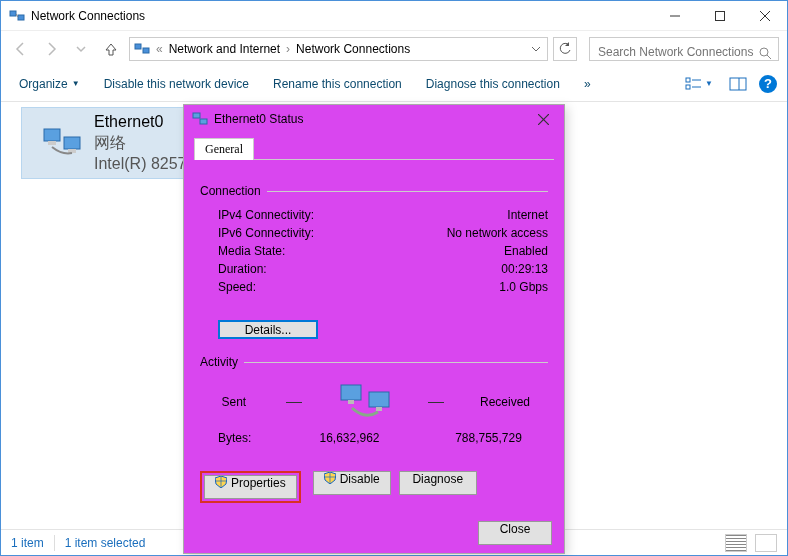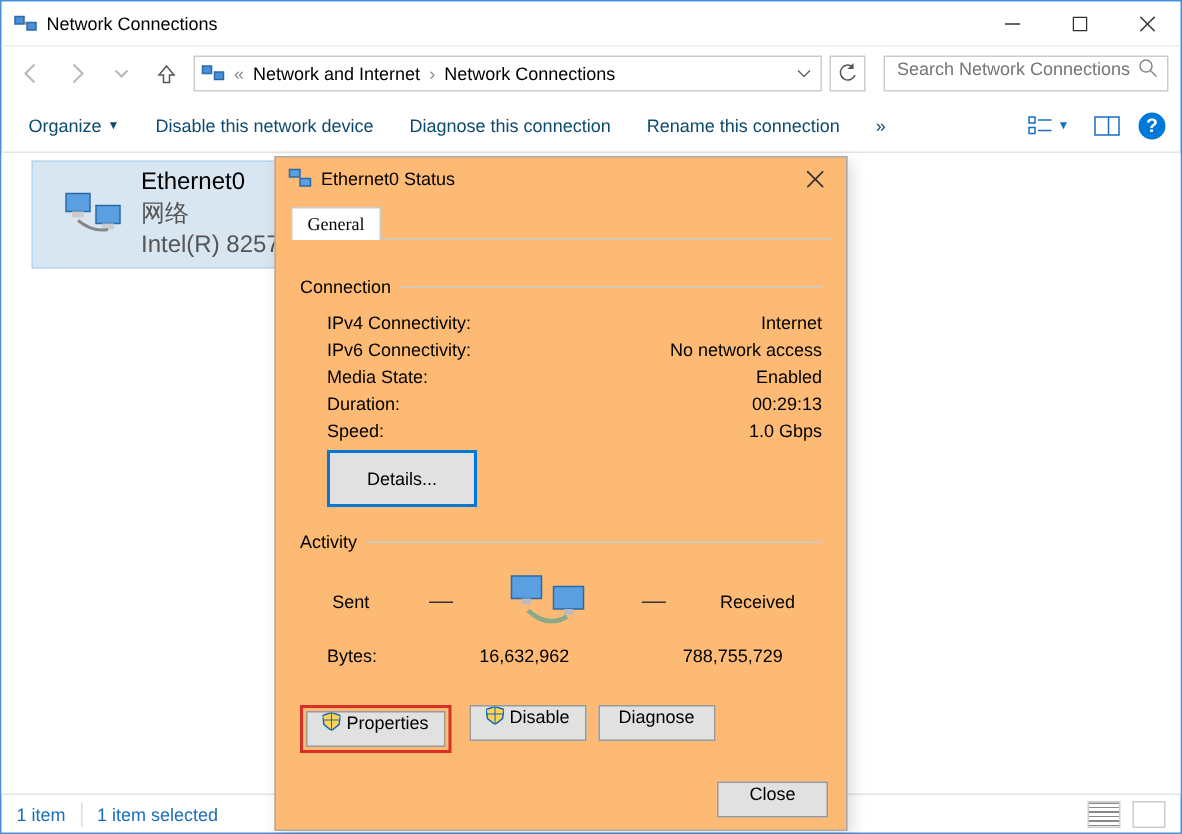--- a/index.html
+++ b/index.html
@@ -16,21 +16,21 @@
   
   .navbar { height: 35px; display: flex; align-items: center; padding: 0 8px; gap: 6px; }
   .navbtn { width: 24px; height: 24px; display:flex; align-items:center; justify-content:center; color: #bbb; }
   .navbtn.enabled { color: #000; }
   .addressbar { flex: 1; display: flex; align-items: center; border: 1px solid #ccc; height: 24px; padding: 0 2px; }
   .addr-icon { width: 20px; display:flex; justify-content:center; }
   .crumb { padding: 0 2px; }
   .crumb-sep { color: #888; padding: 0 4px; }
   .addr-drop { color: #666; padding: 0 4px; }
   .refresh { width: 24px; height:24px; border:1px solid #ccc; display:flex;align-items:center;justify-content:center; margin-left:-1px;}
-  .searchbox { width: 190px; height: 24px; border: 1px solid #ccc; margin-left: 6px; display:flex; align-items:flex-start; padding: 0 6px; color:#888; }
+  .searchbox { width: 190px; height: 24px; border: 1px solid #ccc; margin-left: 6px; display:flex; align-items:flex-end; padding: 0 6px; color:#888; }
   .searchbox input { border:none; outline:none; flex:1; font-size:12px; color:#555; background:transparent;}
   .searchbox .sicon { color:#888; }
 
   
   .cmdbar { height: 36px; border-bottom: 1px solid #e4e4e4; display:flex; align-items:center; padding: 0 10px; gap: 8px; }
   .cmditem { color: #0c4a6e; padding: 4px 8px; display:flex; align-items:center; gap:4px;}
   .cmditem .dd { font-size:8px; }
   .cmdspacer { flex:1; }
   .cmdicon { color:#1a6ebd; padding:4px; display:flex; align-items:center; gap:2px;}
   .help { width:18px;height:18px;border-radius:50%;background:#0078d7;color:#fff;display:flex;align-items:center;justify-content:center;font-weight:bold;font-size:13px;}
@@ -42,35 +42,35 @@
   .conn-text { display:flex; flex-direction:column; line-height:1.3; font-size:16px;}
   .conn-text .sub { color:#555; }
 
   
   .statusbar { position:absolute; bottom:0; left:0; right:0; height:26px; border-top:1px solid #e4e4e4; display:flex; align-items:center; padding:0 10px; font-size:12px; color:#1a6ebd; gap:6px;}
   .statusbar .sep { width:1px; height:16px; background:#ddd; margin:0 4px;}
   .statusbar .spacer { flex:1; }
   .viewicon { width:22px;height:18px;border:1px solid #ccc; margin-left:2px;}
 
   
-  .dialog { position:absolute; left:182px; top:103px; width:382px; height:450px; background:#fdba74; border:1px solid #aaa; box-shadow: 3px 3px 10px rgba(0,0,0,.15); }
+  .dialog { position:absolute; left:182px; top:103px; width:382px; height:450px; background:#d946ef; border:1px solid #aaa; box-shadow: 3px 3px 10px rgba(0,0,0,.15); }
   .dlg-title { height:28px; display:flex; align-items:center; padding:0 8px; }
   .dlg-title .icon { width:16px; height:16px; margin-right:6px; }
   .dlg-title .t { flex:1; font-size:12px; }
   .dlg-close { width:26px;height:20px;display:flex;align-items:center;justify-content:center; }
   .dlg-body { padding: 4px 10px 10px 10px; }
   .tabs { display:flex; border-bottom:1px solid #ccc; margin-bottom:24px;font-family:Liberation Serif, serif;}
   .tab { border:1px solid #ccc; border-bottom:none; padding:3px 10px; background:#fff; position:relative; top:1px; background:#fff;}
   .group { margin: 6px 6px 12px 6px; }
   .group-label { display:flex; align-items:center; gap:6px; margin-bottom:8px;}
   .group-label .line { flex:1; height:1px; background:#ccc; }
   .kv { display:flex; padding:2px 0 2px 18px; }
   .kv .k { flex:1; }
   .kv .v { text-align:right; min-width:130px;}
-  .details-btn { margin: 4px 0 4px 18px; width:100px; height:38px; border:2px solid #0078d7; background:#e1e1e1; font-size:12px;}
+  .details-btn { margin: 24px 0 4px 18px; width:100px; height:19px; border:2px solid #0078d7; background:#e1e1e1; font-size:12px;}
   .activity { display:flex; align-items:center; justify-content:center; gap:36px; padding:4px 18px 2px 18px;}
   .actcol { width:90px; text-align:center; }
   .actline { width:46px; height:1px; background:#333; }
   .monitors { width:56px; height:42px; display:flex; align-items:center; justify-content:center;}
   .bytesrow { display:flex; padding:6px 18px 0 18px; }
   .bytesrow .lbl { width:90px; }
   .bytesrow .val { flex:1; text-align:center; }
   .btnrow { display:flex; gap:8px; padding: 14px 6px 4px 6px; }
   .dlgbtn { height:24px; border:1px solid #999; background:#e1e1e1; display:flex; align-items:flex-start; justify-content:center; padding:0 10px; font-size:12px; gap:4px; min-width:78px;}
   .shield { width:12px;height:12px; }
@@ -169,22 +169,22 @@
       </span>
     </div>
   </div>
 
   <div class="cmdbar">
     <div class="cmditem">
         <span>Organize</span>
         <span class="dd">▼</span>
       </div>
     <div class="cmditem">Disable this network device</div>
+    <div class="cmditem">Rename this connection</div>
     <div class="cmditem">Diagnose this connection</div>
-    <div class="cmditem">Rename this connection</div>
     <div class="cmditem">»</div>
     <div class="cmdspacer"></div>
     <div class="cmdicon">
       <svg width="18" height="14">
           <rect x="1" y="1" width="4" height="4" fill="none" stroke="#1a6ebd"></rect>
           <rect x="1" y="8" width="4" height="4" fill="none" stroke="#1a6ebd"></rect>
           <line x1="7" y1="3" x2="16" y2="3" stroke="#1a6ebd"></line>
           <line x1="7" y1="10" x2="16" y2="10" stroke="#1a6ebd"></line>
         </svg>
       <span class="dd" style="font-size:8px;color:#1a6ebd">▼</span>

